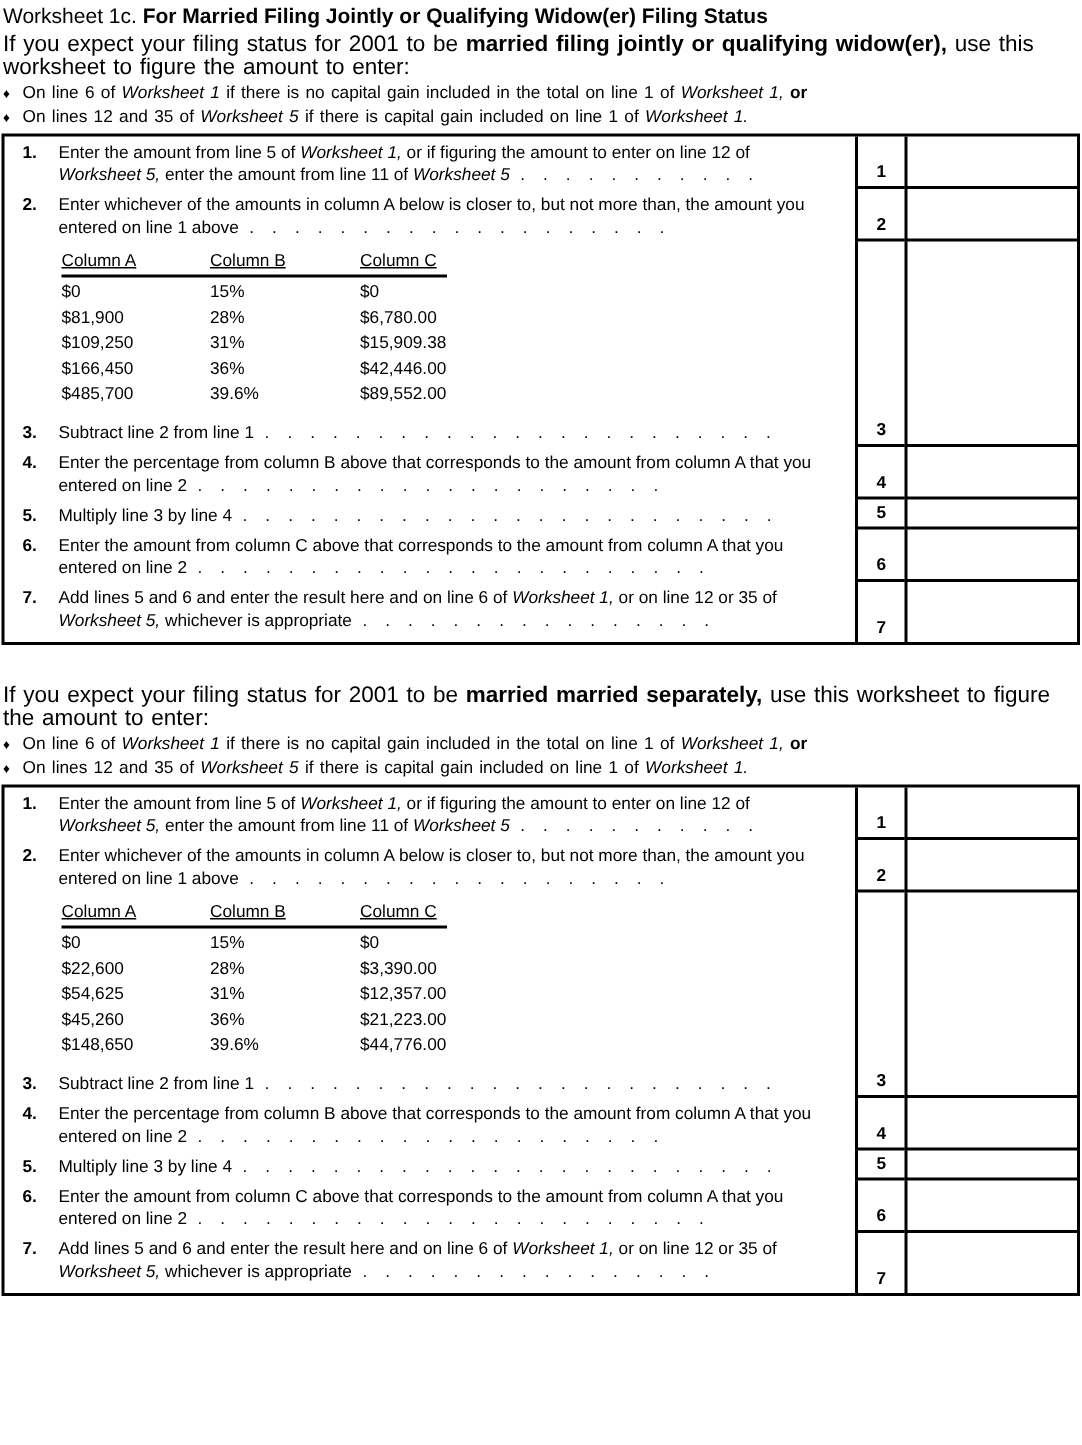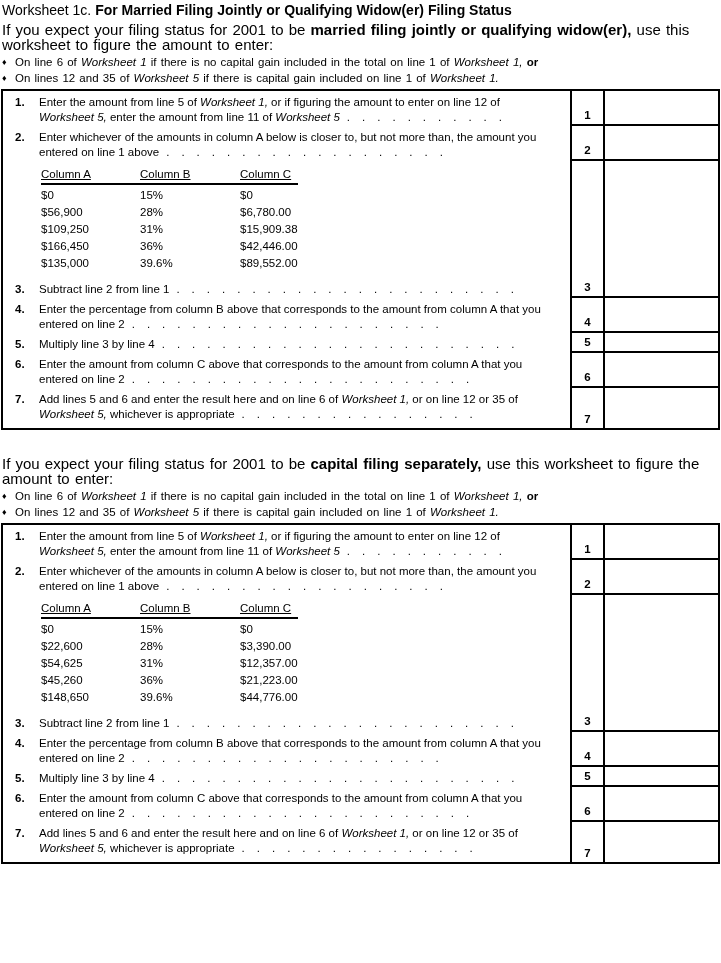--- a/index.html
+++ b/index.html
@@ -83,30 +83,30 @@
 
     <div class="ct">
       <div class="bracket">
         <span class="br-h">Column A</span>
         <span class="br-h">Column B</span>
         <span class="br-h">Column C</span>
         <div class="br-rule"></div>
         <span class="br-cell">$0</span>
         <span class="br-cell">15%</span>
         <span class="br-cell">$0</span>
-        <span class="br-cell">$56,900</span>
+        <span class="br-cell">$81,900</span>
         <span class="br-cell">28%</span>
         <span class="br-cell">$6,780.00</span>
         <span class="br-cell">$109,250</span>
         <span class="br-cell">31%</span>
         <span class="br-cell">$15,909.38</span>
         <span class="br-cell">$166,450</span>
         <span class="br-cell">36%</span>
         <span class="br-cell">$42,446.00</span>
-        <span class="br-cell">$135,000</span>
+        <span class="br-cell">$485,700</span>
         <span class="br-cell">39.6%</span>
         <span class="br-cell">$89,552.00</span>
       </div>
       <div class="ws-line line3-item">
         <span class="ln-num">3.</span>
         <span><span>Subtract line 2 from line 1</span></span><span class="dots">.......................</span>
       </div>
     </div>
     <div class="cn rb">3</div>
     <div class="ce rb"></div>
@@ -144,21 +144,21 @@
         <span><span>Add lines 5 and 6 and enter the result here and on line 6 of </span><span class="seg-i">Worksheet 1,</span><span> or on line 12 or 35 of </span><span class="seg-i">Worksheet 5,</span><span> whichever is appropriate</span></span><span class="dots">................</span>
       </div>
     </div>
     <div class="cn">7</div>
     <div class="ce"></div>
   </div>
 
   <div class="gap-2"></div>
 
 
-  <p class="intro"><span>If you expect your filing status for 2001 to be </span><span class="seg-b">capital filing separately,</span><span> use this worksheet to figure the amount to enter:</span></p>
+  <p class="intro"><span>If you expect your filing status for 2001 to be </span><span class="seg-b">married married separately,</span><span> use this worksheet to figure the amount to enter:</span></p>
 
   <div class="bullets">
     <div class="bullet-line">
       <span class="bullet-glyph">♦</span>
       <span><span>On line 6 of </span><span class="seg-i">Worksheet 1</span><span> if there is no capital gain included in the total on line 1 of </span><span class="seg-i">Worksheet 1,</span><span> </span><span class="seg-b">or</span></span>
     </div>
     <div class="bullet-line">
       <span class="bullet-glyph">♦</span>
       <span><span>On lines 12 and 35 of </span><span class="seg-i">Worksheet 5</span><span> if there is capital gain included on line 1 of </span><span class="seg-i">Worksheet 1.</span></span>
     </div>

